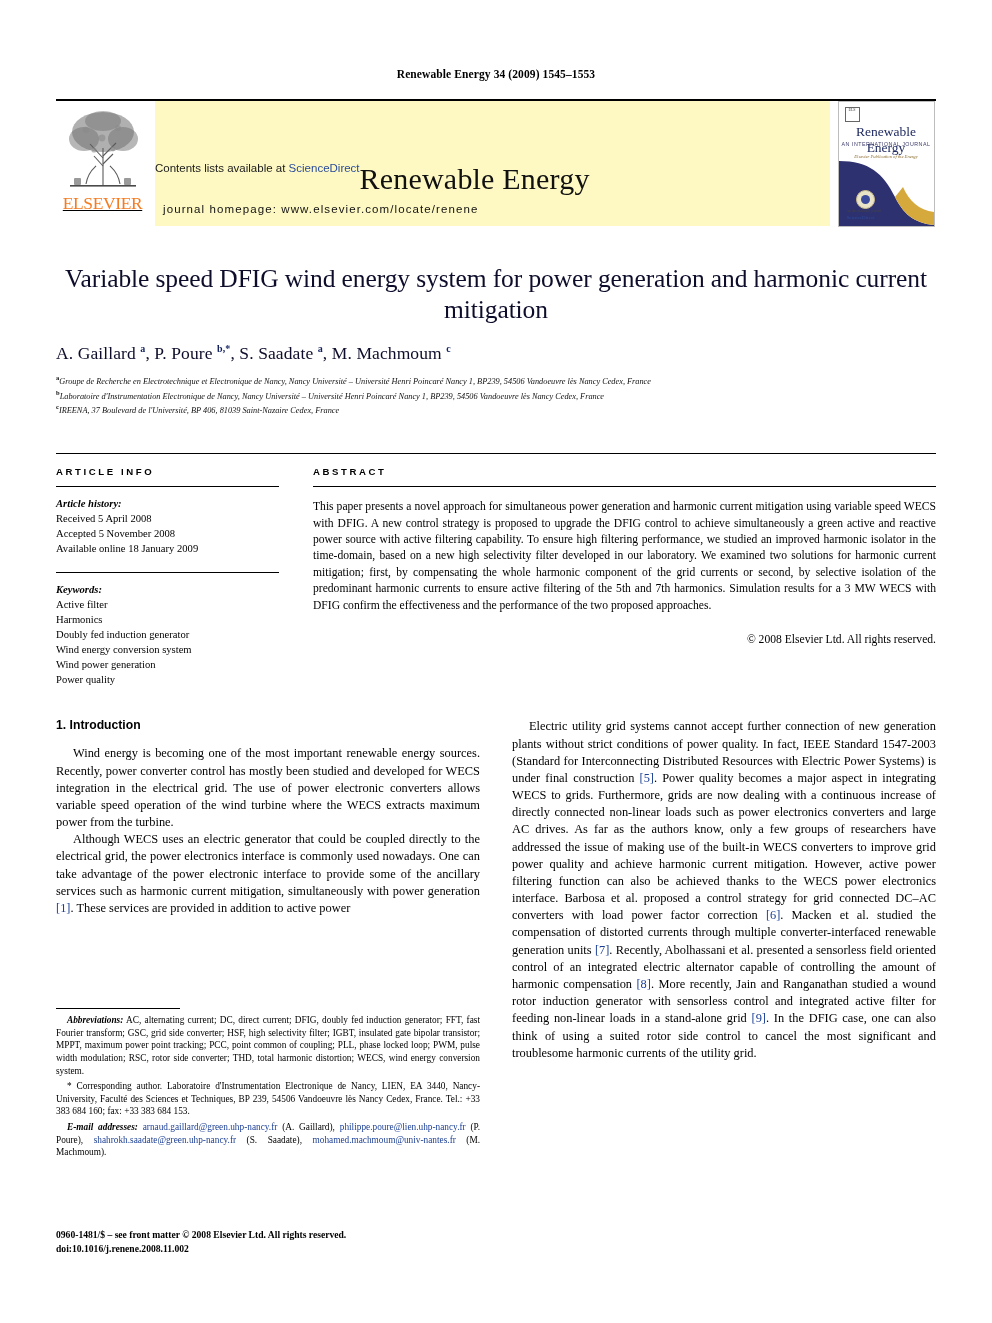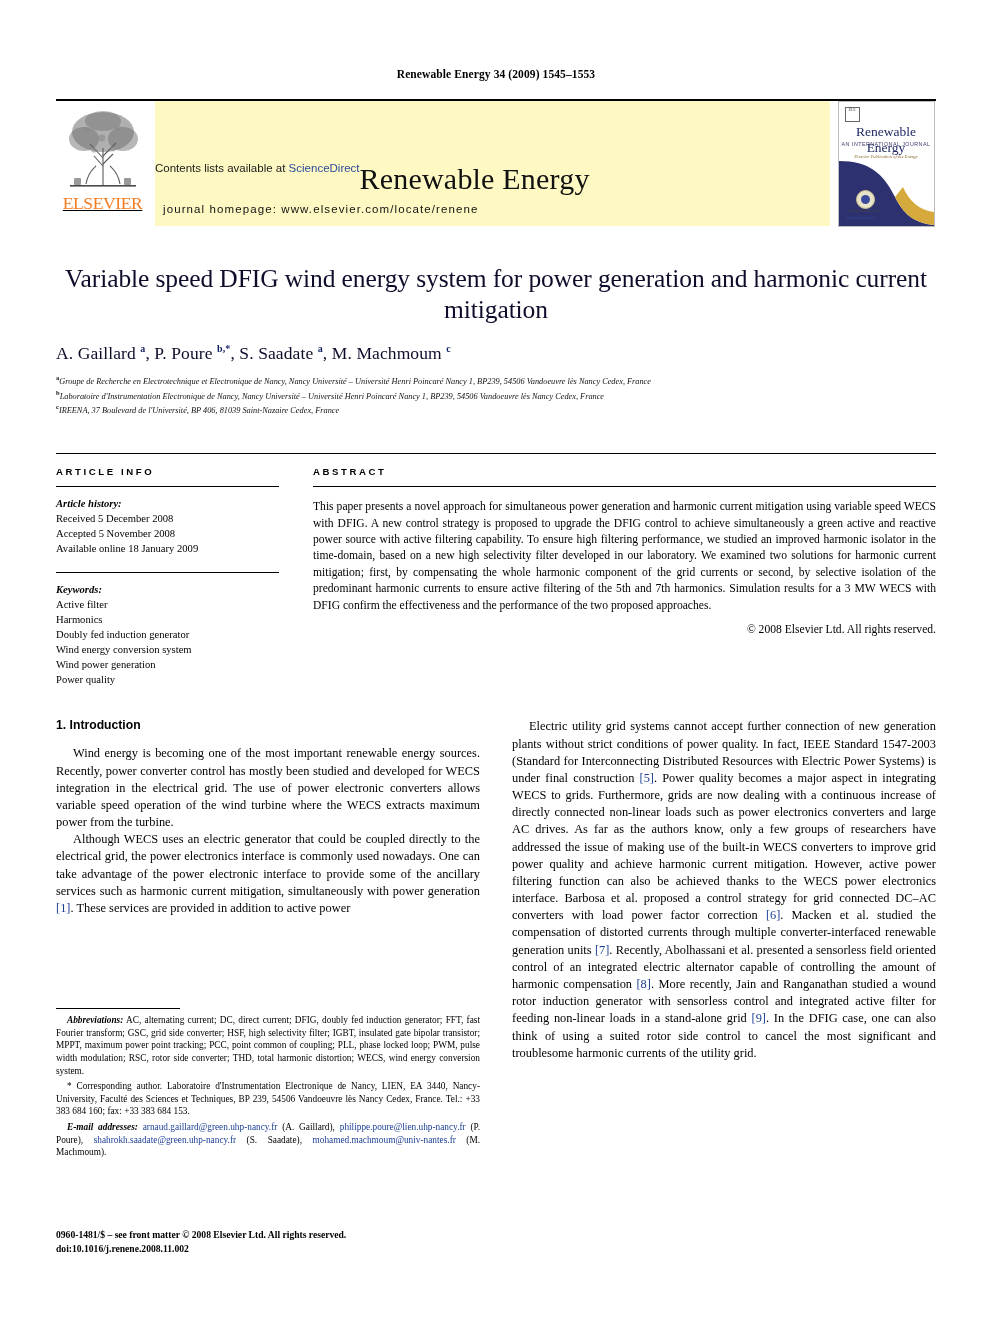--- a/index.html
+++ b/index.html
@@ -273,21 +273,21 @@
     font-style: italic;
     font-weight: bold;
   }
   .abstract-body {
     margin-top: 12px;
     font-size: 11.6px;
     line-height: 1.42;
     text-align: justify;
   }
   .copyright-line {
-    margin-top: 9px;
+    margin-top: 19px;
     text-align: right;
     font-size: 11.6px;
   }
 
   
   .main-cols {
     margin-top: 31px;
     display: flex;
     position: relative;
   }
@@ -434,21 +434,21 @@
       </div>
     </div>
   </div>
 
   <div class="info-abstract">
     <div class="col-info">
       <div class="sec-label">ARTICLE INFO</div>
       <div class="rule"></div>
       <div class="history">
         <div class="hl">Article history:</div>
-        <div>Received 5 December 2008</div>
+        <div>Received 5 April 2008</div>
         <div>Accepted 5 November 2008</div>
         <div>Available online 18 January 2009</div>
       </div>
       <div class="keywords-block">
         <div class="kl">Keywords:</div>
         <div>Active filter</div>
         <div>Harmonics</div>
         <div>Doubly fed induction generator</div>
         <div>Wind energy conversion system</div>
         <div>Wind power generation</div>

